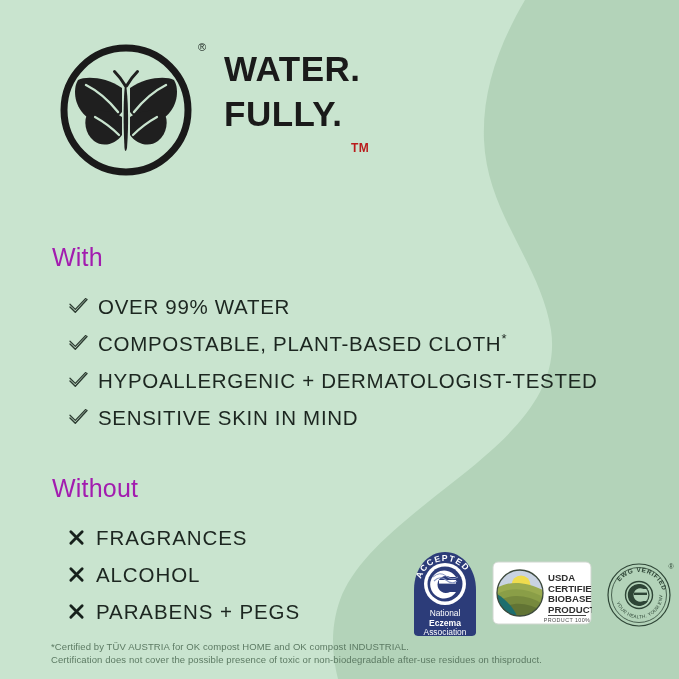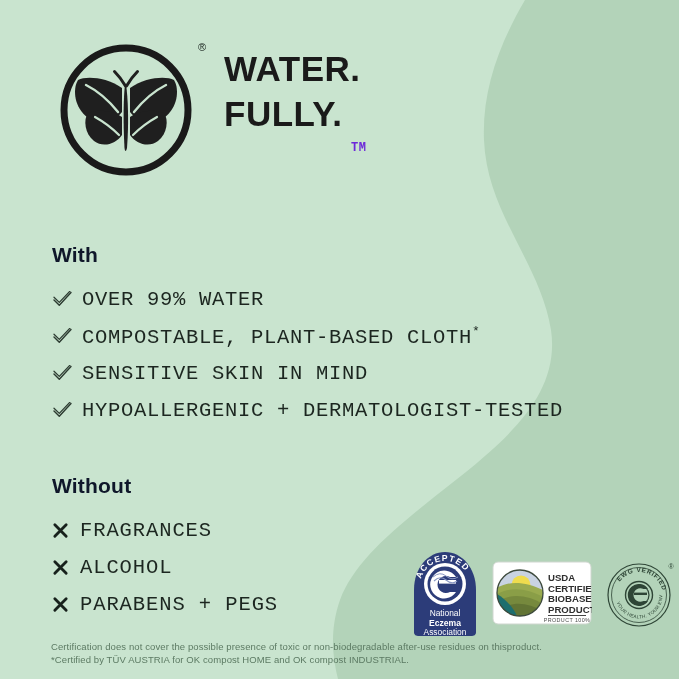--- a/index.html
+++ b/index.html
@@ -61,47 +61,45 @@
     font-weight: 700;
     letter-spacing: 0.5px;
     color: #1a1a1a;
     line-height: 1.28;
     white-space: nowrap;
   }
   #wordmark-tm {
     position: absolute;
     font-size: 12px;
     font-weight: 700;
-    color: #6d28d9;
+    color: #b91c1c;
     left: 127px;
     top: 94px;
     letter-spacing: 0.5px;
-    font-family: Liberation Mono, monospace;
   }
 
   
   .section {
     position: absolute;
     z-index: 3;
   }
   #with-section  { left: 52px; top: 243px; }
   #without-section { left: 52px; top: 474px; }
 
   .section-heading {
-    font-size: 21px;
-    font-weight: 700;
-    color: #0f172a;
+    font-size: 25px;
+    font-weight: 400;
+    color: #a21caf;
     letter-spacing: 0.2px;
     margin: 0 0 14px 0;
   }
   .list {
     list-style: none;
-    margin: 0;
+    margin: 16px;
     padding: 0;
-    font-family: Liberation Mono, monospace;
   }
   .list li {
     display: flex;
     align-items: center;
     height: 37px;
   }
   .item-icon {
     flex: none;
     width: 30px;
     display: flex;
@@ -220,30 +218,30 @@
         </span>
         <span class="item-text"><span>COMPOSTABLE, PLANT-BASED CLOTH</span><span class="sup">*</span></span>
       </li>
       <li>
         <span class="item-icon">
           <svg viewBox="0 0 22 18" width="21" height="17">
             <path d="M2 9.5 L7.6 15 L20 1.6" fill="none" stroke="#2b3a30" stroke-width="1.5" stroke-linecap="round" stroke-linejoin="round"></path>
             <path d="M2 6.6 L7.6 12 L20 -1" fill="none" stroke="#2b3a30" stroke-width="1.3" stroke-linecap="round" stroke-linejoin="round"></path>
           </svg>
         </span>
-        <span class="item-text">SENSITIVE SKIN IN MIND</span>
+        <span class="item-text">HYPOALLERGENIC + DERMATOLOGIST-TESTED</span>
       </li>
       <li>
         <span class="item-icon">
           <svg viewBox="0 0 22 18" width="21" height="17">
             <path d="M2 9.5 L7.6 15 L20 1.6" fill="none" stroke="#2b3a30" stroke-width="1.5" stroke-linecap="round" stroke-linejoin="round"></path>
             <path d="M2 6.6 L7.6 12 L20 -1" fill="none" stroke="#2b3a30" stroke-width="1.3" stroke-linecap="round" stroke-linejoin="round"></path>
           </svg>
         </span>
-        <span class="item-text">HYPOALLERGENIC + DERMATOLOGIST-TESTED</span>
+        <span class="item-text">SENSITIVE SKIN IN MIND</span>
       </li>
     </ul>
   </div>
 
   <div id="without-section" class="section">
     <div class="section-heading">Without</div>
     <ul class="list">
       <li>
         <span class="item-icon">
           <svg viewBox="0 0 18 18" width="17" height="17">
@@ -334,17 +332,17 @@
         <textPath href="#ewg-top-arc" startOffset="20%">EWG VERIFIED</textPath>
       </text>
       <text font-family="Liberation Sans, sans-serif" font-size="4.7" fill="#2e4536" letter-spacing="0.3">
         <textPath href="#ewg-bot-arc" startOffset="10%">YOUR HEALTH. YOUR ENVIRONMENT.</textPath>
       </text>
       <text x="67" y="13" font-family="Liberation Sans, sans-serif" font-size="7" fill="#2e4536" text-anchor="middle">®</text>
     </svg>
   </div>
 
   <div id="footnote">
+    <div class="footnote-line">*Certified by TÜV AUSTRIA for OK compost HOME and OK compost INDUSTRIAL.</div>
     <div class="footnote-line">Certification does not cover the possible presence of toxic or non-biodegradable after-use residues on thisproduct.</div>
-    <div class="footnote-line">*Certified by TÜV AUSTRIA for OK compost HOME and OK compost INDUSTRIAL.</div>
   </div>
 
 </div>
 
 </body></html>

